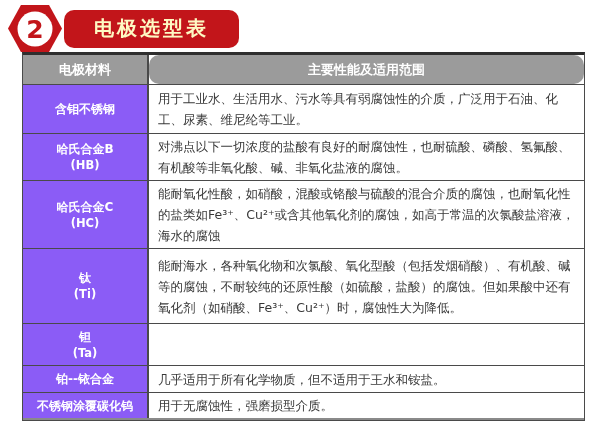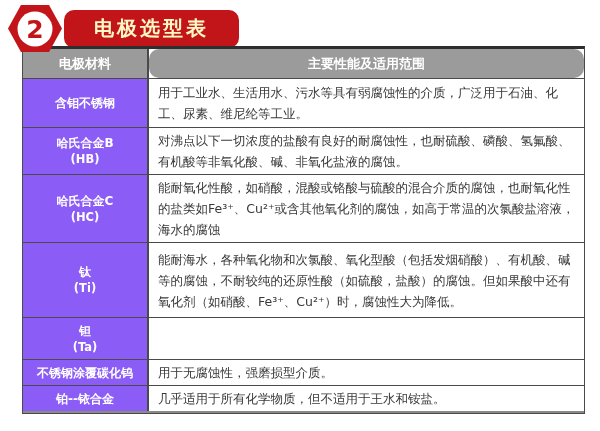--- a/index.html
+++ b/index.html
@@ -13,21 +13,21 @@
     clip-path:polygon(24% 0,76% 0,100% 50%,76% 100%,24% 100%,0 50%); }
   .badge-circle { position:absolute; left:50%; top:50%; transform:translate(-50%,-50%);
     width:35px; height:35px; background:#ffffff; border-radius:50%;
     display:flex; align-items:center; justify-content:center; }
   .badge-number { color:var(--accent); font-weight:bold; font-size:25px; line-height:1; }
 
   .title-pill { margin-left:2px; background:var(--accent); color:#fef9c3;
     font-weight:bold; font-size:20px; letter-spacing:3px;
     padding:5px 30px 6px 30px; border-radius:10px; }
 
-  .etable { position:absolute; left:22px; top:46px; width:563px;
+  .etable { position:absolute; left:22px; top:52px; width:563px;
     border:1px solid #4a4a4a; border-top:3px solid #2e2e2e; background:#fff; }
 
   .trow { display:flex; border-bottom:1px solid #4a4a4a; }
   .trow:last-child { border-bottom:2px solid #8a8a8a; }
 
   .cell-left { flex:0 0 126px; width:126px; background:#8b5cf6; color:#ffffff;
     font-weight:bold; font-size:12px; line-height:16px; text-align:center;
     display:flex; flex-direction:column; align-items:center; justify-content:center;
     border-right:2px solid #4a4a4a; padding:2px 2px; }
   .cell-right { flex:1; color:#383838; font-size:12.5px; line-height:21px;
@@ -108,31 +108,31 @@
     </div>
   </div>
 
   <div class="trow h5">
     <div class="cell-left">
       <span>钽</span>
       <span class="mat-code">(Ta)</span>
     </div>
   </div>
 
+  <div class="trow h7">
+    <div class="cell-left">
+      <span>铂--铱合金</span>
+    </div>
+    <div class="cell-right">
+      <span>几乎适用于所有化学物质，但不适用于王水和铵盐。</span>
+    </div>
+  </div>
+
   <div class="trow h6">
     <div class="cell-left">
       <span>不锈钢涂覆碳化钨</span>
     </div>
     <div class="cell-right">
       <span>用于无腐蚀性，强磨损型介质。</span>
     </div>
   </div>
 
-  <div class="trow h7">
-    <div class="cell-left">
-      <span>铂--铱合金</span>
-    </div>
-    <div class="cell-right">
-      <span>几乎适用于所有化学物质，但不适用于王水和铵盐。</span>
-    </div>
-  </div>
-
 </div>
 
 </body></html>

